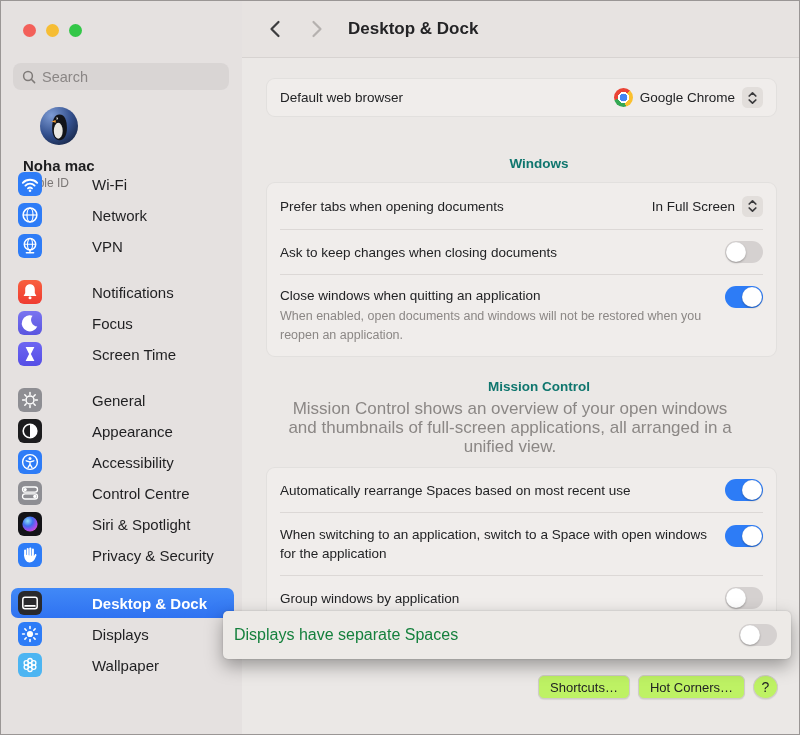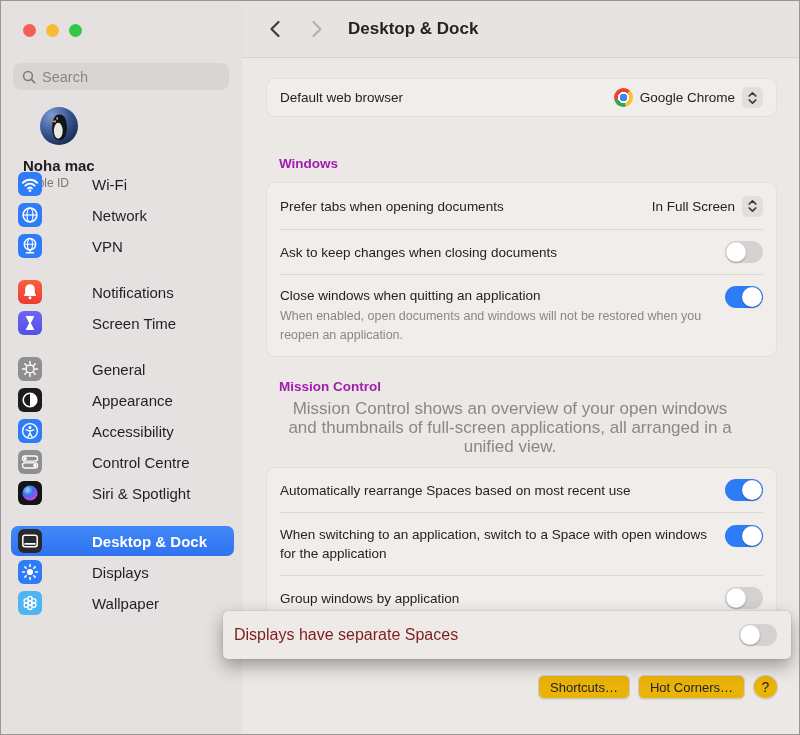--- a/index.html
+++ b/index.html
@@ -35,21 +35,21 @@
   .navbtn { width:18px; height:20px; display:flex; align-items:center; justify-content:center; }
   .cheader .title { font-size:17px; font-weight:bold; color:#242426; margin-left:22px; }
   .back { margin-left:24px; } .fwd { margin-left:24px; }
 
   .scroll { position:absolute; top:57px; left:0; right:0; bottom:0; background:#ebe8e6; }
 
   .card { background:#f0edeb; border:1px solid rgba(0,0,0,0.055); border-radius:9px; margin-left:24px; margin-right:22px; }
   .row { display:flex; align-items:center; justify-content:space-between; padding:0 13px; }
   .row .label { font-size:13.5px; color:#222325; max-width:450px; line-height:19px; }
   .rdivider { height:1px; background:#dcd8d6; margin:0 13px; }
-  .section-title { font-size:13.5px; font-weight:bold; color:#a21caf; margin-left:37px; }
+  .section-title { font-size:13.5px; font-weight:bold; color:#0f766e; margin-left:37px;text-align:center; }
   .section-desc { font-size:17px; color:#8b8785; line-height:19px; margin-left:37px; width:462px;text-align:center; }
   .subtext { font-size:12.5px; color:#8b8785; line-height:19px; max-width:445px; margin-top:2px; }
 
   .value-group { display:flex; align-items:center; gap:7px; }
   .value-text { font-size:13.5px; color:#222325; }
   .stepper { width:21px; height:21px; border-radius:5.5px; background:#e2dedb; display:flex; align-items:center; justify-content:center; }
   .chrome { width:19px; height:19px; border-radius:50%;
     background:
       radial-gradient(circle at 50% 50%, #4285f4 0 28%, #ffffff 30% 41%, rgba(0,0,0,0) 42%),
       conic-gradient(from -105deg, #ea4335 0 150deg, #fbc02d 150deg 270deg, #34a853 270deg 360deg); }
@@ -57,24 +57,24 @@
   .toggle { position:relative; width:38px; height:22px; border-radius:11px; background:#d5d1d0; flex:0 0 auto; }
   .toggle .knob { position:absolute; top:1px; left:1px; width:20px; height:20px; border-radius:50%; background:#fff;
     box-shadow:0 1px 2px rgba(0,0,0,0.28), inset 0 0 0 0.5px rgba(0,0,0,0.06); }
   .toggle.on { background:#2d7cf6; }
   .toggle.on .knob { left:auto; right:1px; }
 
   
   .callout { position:absolute; left:222px; top:610px; width:568px; height:48px; background:#edeae7; border-radius:5px;
     box-shadow:0 7px 18px rgba(0,0,0,0.35), 0 0 2px rgba(0,0,0,0.18); display:flex; align-items:center; justify-content:space-between;
     padding:0 14px 0 11px; z-index:30; }
-  .callout .clabel { font-size:16px; color:#7f1d1d; }
+  .callout .clabel { font-size:16px; color:#15803d; }
 
   .footer { position:absolute; right:21px; top:674px; display:flex; align-items:center; gap:8px; z-index:10; }
-  .btn { height:24px; padding:0 11px; background:#eab308; border:1px solid #cfcbc9; border-radius:6px;
+  .btn { height:24px; padding:0 11px; background:#bef264; border:1px solid #cfcbc9; border-radius:6px;
     font-size:13px; color:#222325; display:flex; align-items:center; box-shadow:0 1px 1px rgba(0,0,0,0.08); }
   .btn.help { width:25px; padding:0; border-radius:50%; justify-content:center; font-size:14px; }
 
   svg { display:block; }
 </style>
 </head>
 <body>
 
 <div class="window">
 
@@ -160,20 +160,28 @@
       <div class="nav-item">
         <span class="app-icon" style="background:linear-gradient(#f8603f,#ef3b31)">
           <svg width="24" height="24" viewBox="0 0 24 24">
             <path d="M12 4.3 c-3 0-4.8 2.2-4.8 5.2 v3.6 L5.6 15.9 h12.8 L16.8 13.1 V9.5 c0-3-1.8-5.2-4.8-5.2 Z" fill="#fff"></path>
             <circle cx="12" cy="17.8" r="1.5" fill="#fff"></circle>
           </svg>
         </span>
         <span class="label">Notifications</span>
       </div>
       <div class="nav-item">
+        <span class="app-icon" style="background:linear-gradient(#7a74f0,#5a55e0)">
+          <svg width="24" height="24" viewBox="0 0 24 24">
+            <path d="M14.6 4.7 a8.1 8.1 0 1 0 4.7 10.9 a6.7 6.7 0 0 1 -4.7 -10.9 Z" fill="#fff"></path>
+          </svg>
+        </span>
+        <span class="label">Focus</span>
+      </div>
+      <div class="nav-item">
         <span class="app-icon" style="background:linear-gradient(#6d66f2,#554ee6)">
           <svg width="24" height="24" viewBox="0 0 24 24">
             <path d="M7.6 5 H16.4 L12.9 12 L16.4 19 H7.6 L11.1 12 Z" fill="#fff"></path>
           </svg>
         </span>
         <span class="label">Screen Time</span>
       </div>
 
       <div class="nav-gap"></div>
 
@@ -225,20 +233,32 @@
                   <stop offset="40%" stop-color="#3f6ef0"></stop>
                   <stop offset="72%" stop-color="#a44cf0"></stop>
                   <stop offset="100%" stop-color="#f055a8"></stop>
               </radialGradient>
             </defs>
             <circle cx="12" cy="12" r="7.6" fill="url(#siri)"></circle>
           </svg>
         </span>
         <span class="label">Siri &amp; Spotlight</span>
       </div>
+      <div class="nav-item">
+        <span class="app-icon" style="background:#2e7cf7">
+          <svg width="24" height="24" viewBox="0 0 24 24" fill="#fff">
+            <rect x="6.1" y="6.4" width="2" height="7.2" rx="1"></rect>
+            <rect x="8.7" y="5" width="2" height="8.4" rx="1"></rect>
+            <rect x="11.3" y="4.6" width="2" height="8.8" rx="1"></rect>
+            <rect x="13.9" y="5.6" width="2" height="7.8" rx="1"></rect>
+            <path d="M6.1 11.5 C6.1 16.6 8.6 19.4 11.6 19.4 C14.8 19.4 16.4 17.3 17.5 14.6 L18.4 12.4 C18.8 11.3 17.4 10.6 16.8 11.5 L15.9 12.9 L6.1 11.5 Z"></path>
+          </svg>
+        </span>
+        <span class="label">Privacy &amp; Security</span>
+      </div>
 
       <div class="nav-gap big"></div>
 
       <div class="nav-item selected">
         <span class="app-icon" style="background:#29292c">
           <svg width="24" height="24" viewBox="0 0 24 24" fill="none" stroke="#fff" stroke-linecap="round">
             <rect x="4.8" y="6.2" width="14.4" height="11.6" rx="2.2" stroke-width="1.5"></rect>
             <path d="M7.2 14.9 H16.8" stroke-width="1.9"></path>
           </svg>
         </span>

